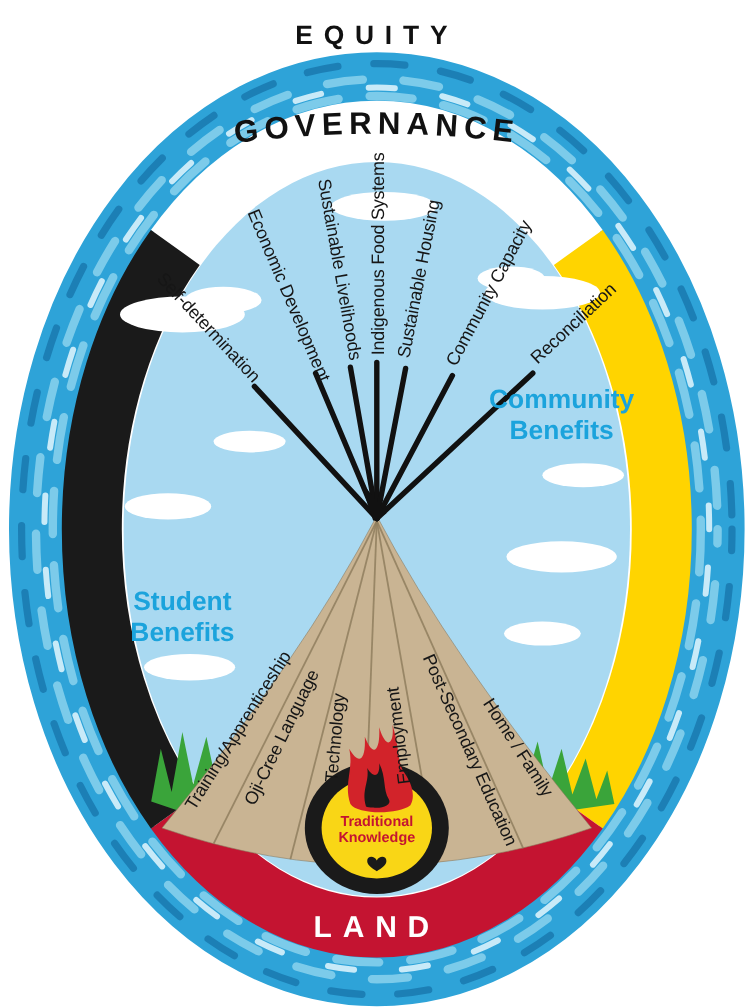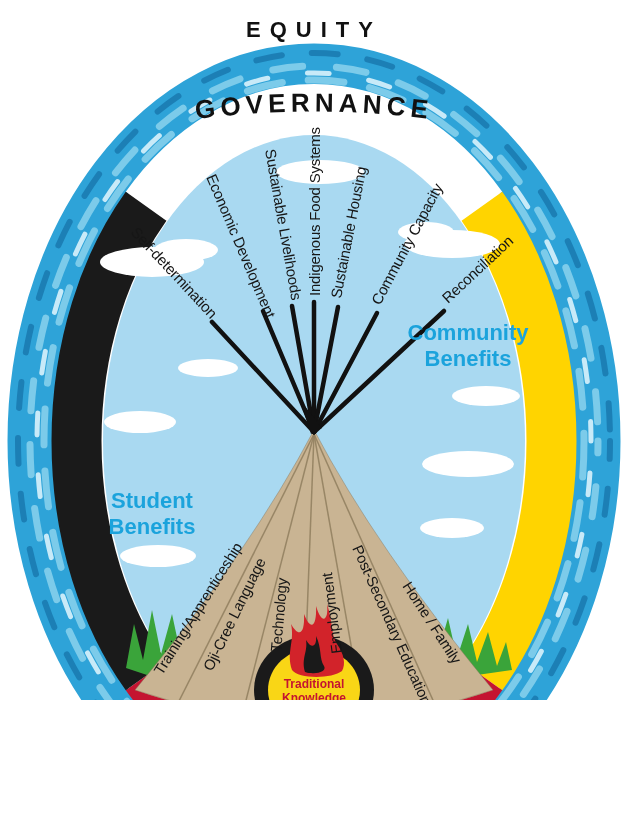--- a/index.html
+++ b/index.html
@@ -1,16 +1,16 @@
 <!DOCTYPE html>
 <html><head>
 <meta charset="utf-8">
 <style>
   html,body{margin:0;padding:0;background:#ffffff;}
-  .stage{position:relative;width:630px;height:700px;background:#fff;overflow:hidden;}
+  .stage{position:relative;width:630px;height:840px;background:#fff;overflow:hidden;}
   svg{display:block;}
   text{font-family:"Liberation Sans", sans-serif;}
   .big-title{font-weight:bold;fill:#111111;}
   .lbl{font-size:15px;fill:#161616;letter-spacing:-0.2px;}
   .benefit{font-weight:bold;font-size:22px;}
   .emblem-txt{font-weight:bold;font-size:12px;}
 </style>
 </head>
 <body>
 

